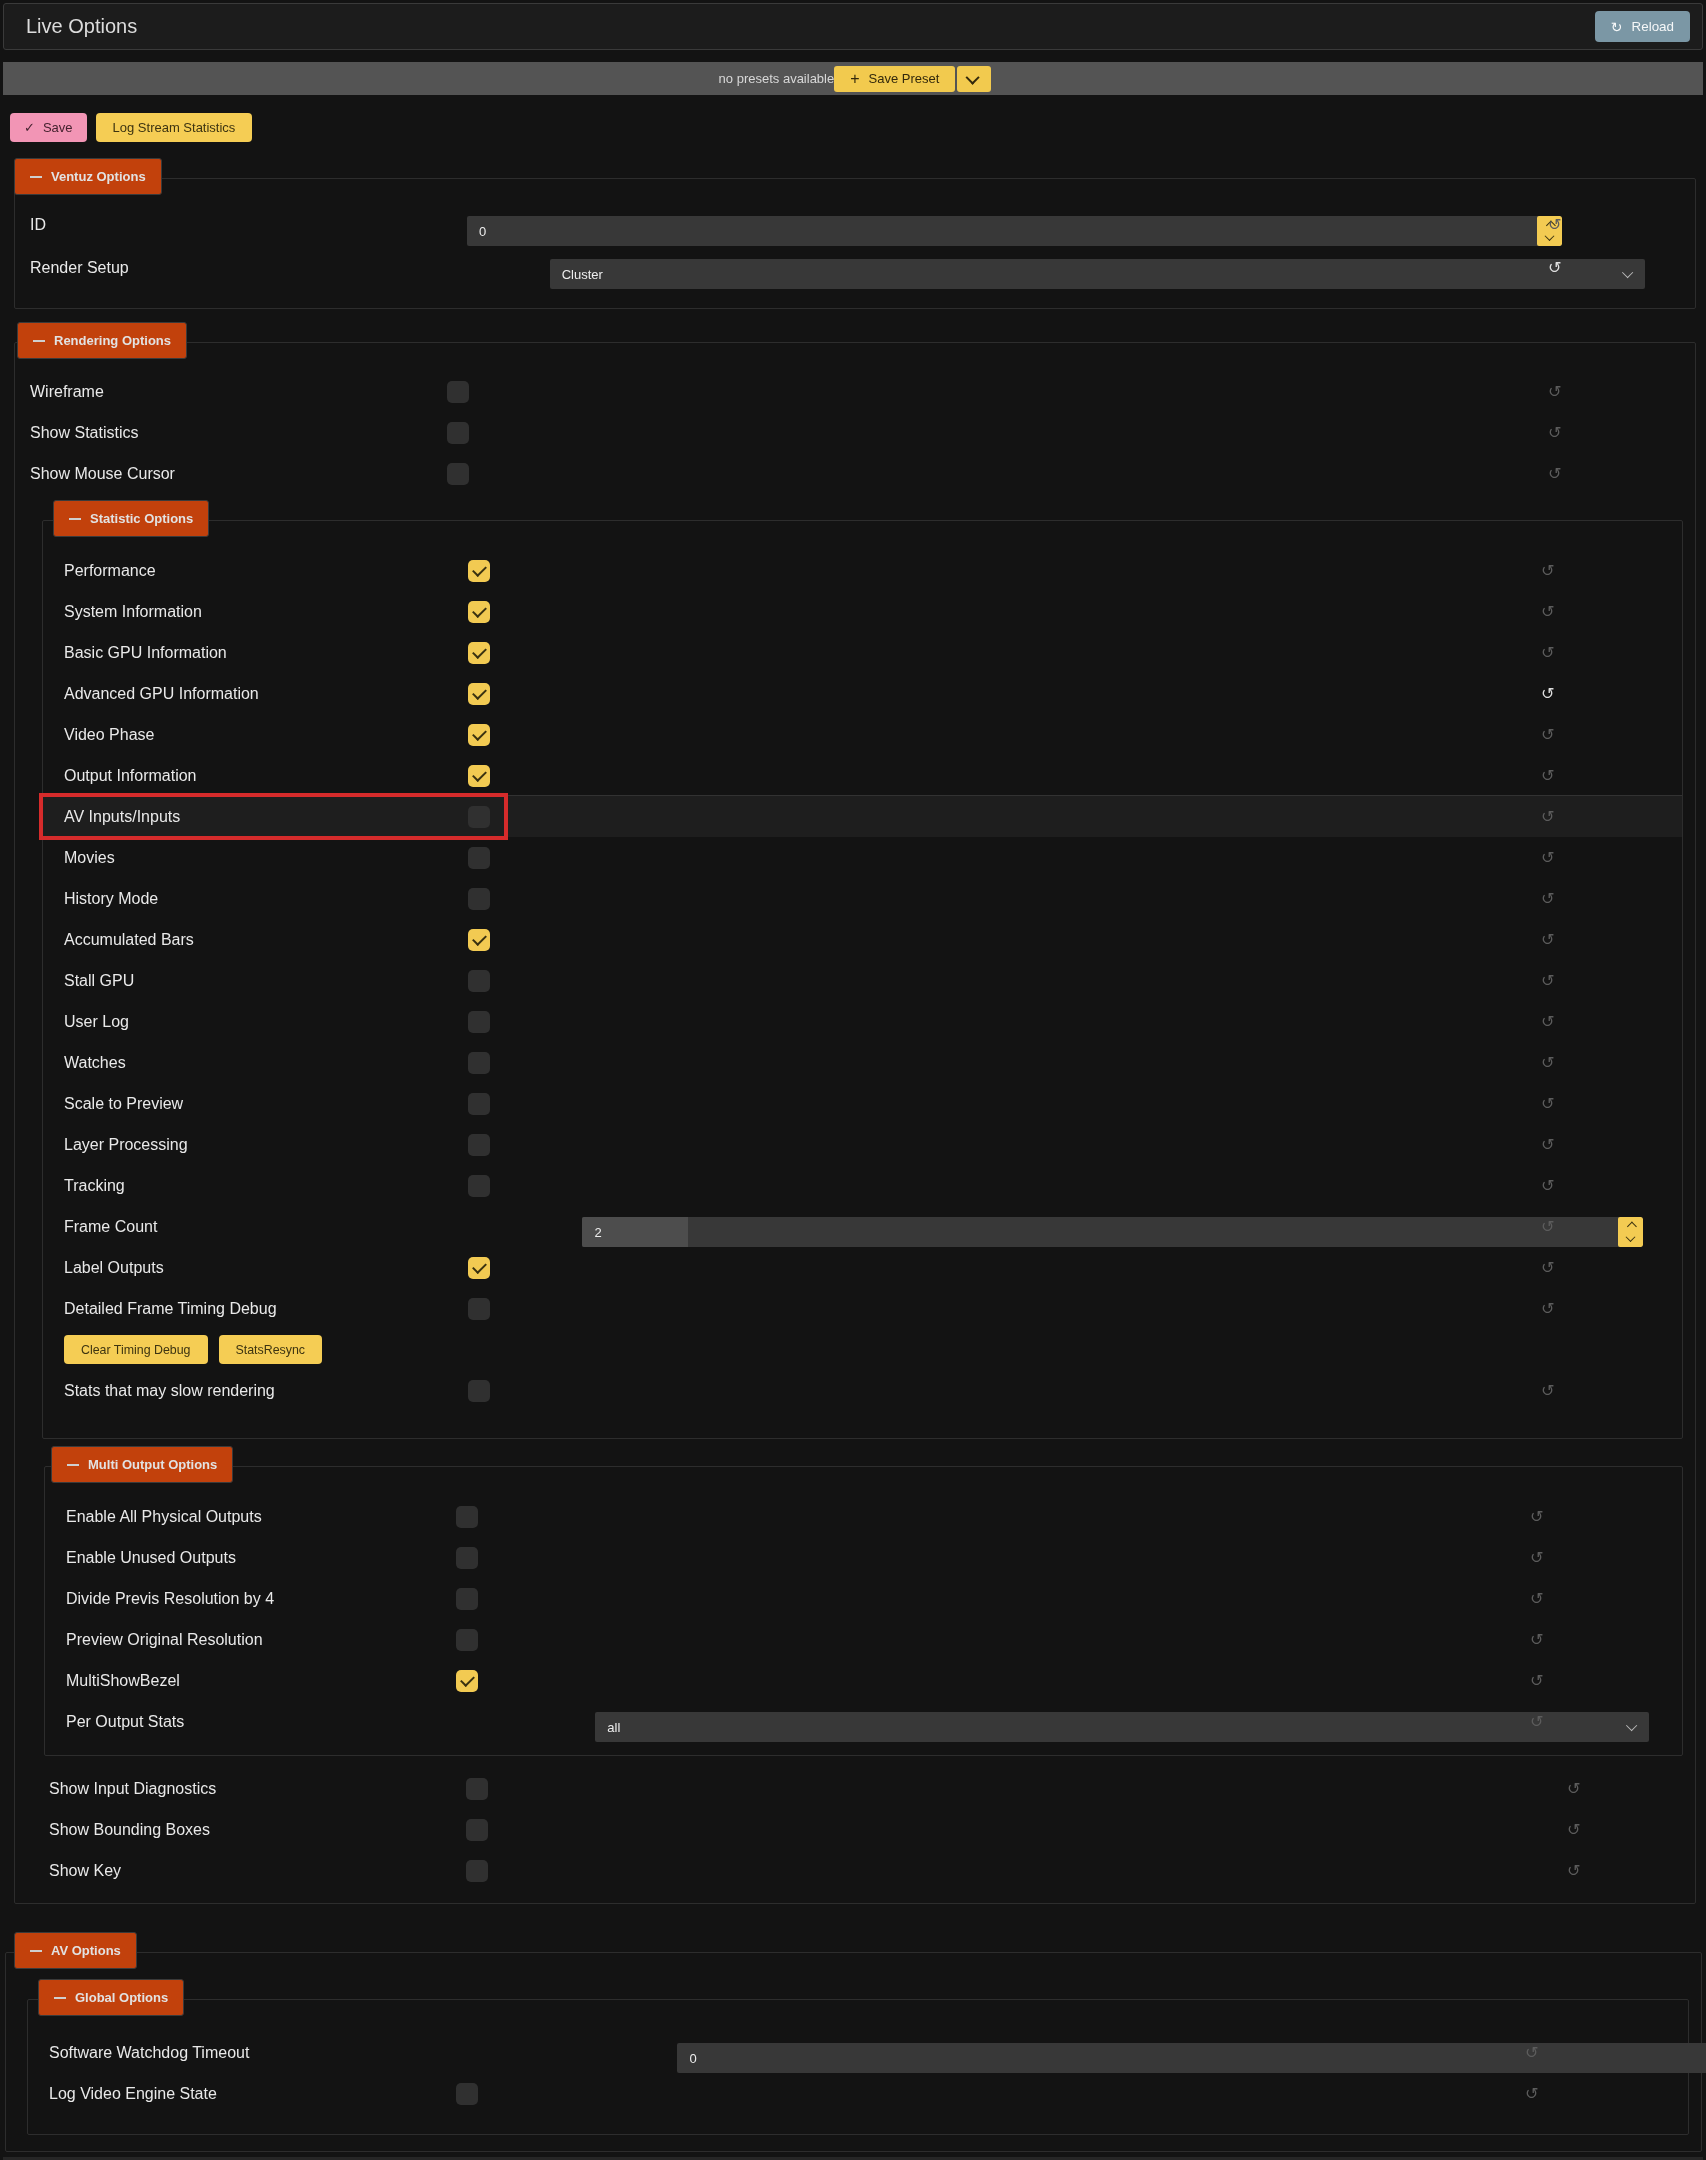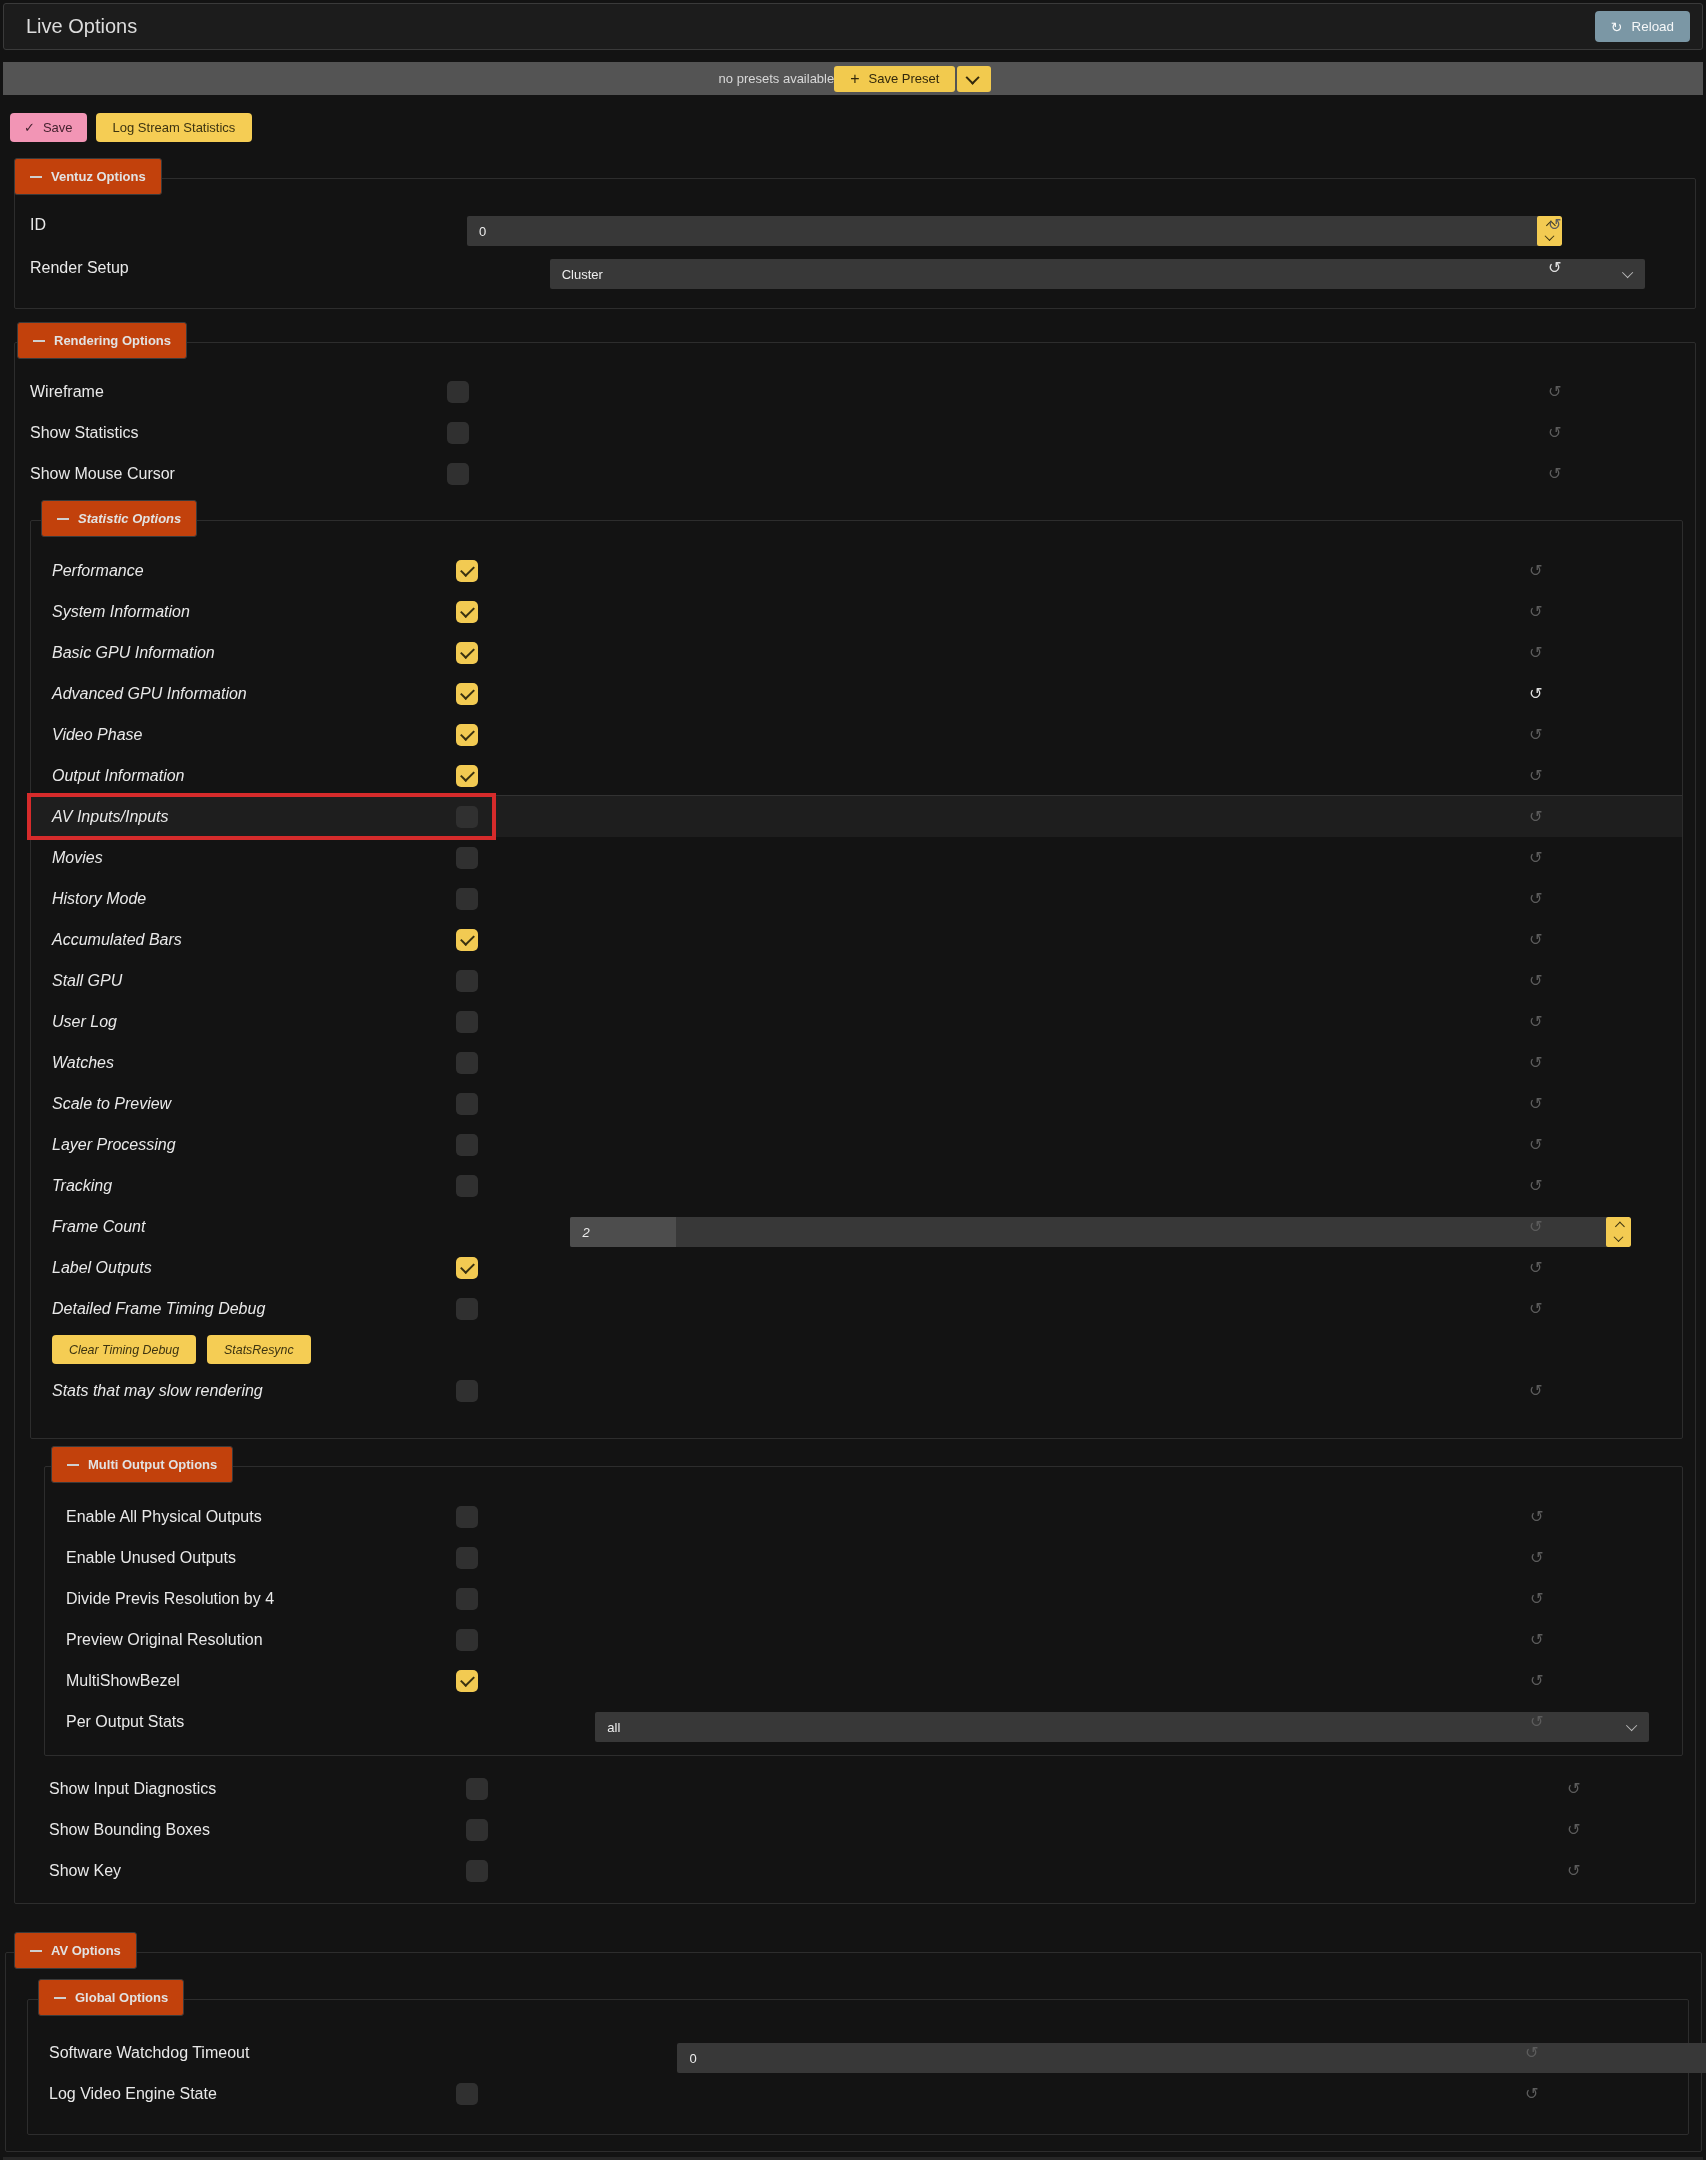--- a/index.html
+++ b/index.html
@@ -28,21 +28,21 @@
   
   .panel{position:relative;border:1px solid #2d2d2d;border-radius:2px;background:transparent;}
   .legend{position:absolute;top:-21px;display:flex;align-items:center;gap:9px;background:#c2410c;border:1px solid #3a3a3a;border-radius:3px;padding:10px 15px;font-size:13px;font-weight:700;color:#e2e2e2;z-index:3;cursor:pointer;}
   .legend .dash{width:12px;height:2px;background:#cfcfcf;display:inline-block;}
 
   .p-ventuz{margin:36px 7px 0 11px;padding:24px 0 19px 8px;--ctrl:421px;--reset:1525px;--cw:1095px;}
   .p-ventuz .legend{left:-1px;}
   .p-ventuz .row{height:43px;}
   .p-rendering{margin:33px 7px 0 11px;padding:28px 0 12px 8px;--ctrl:424px;--reset:1525px;--cw:1095px;}
   .p-rendering .legend{left:2px;}
-  .p-statistic{margin:26px 12px 0 7px;padding:29px 0 27px 0;font-style:italic;--ctrl:425px;--reset:1498px;--cw:1061px;}
+  .p-statistic{margin:26px 12px 0 19px;padding:29px 0 27px 0;--ctrl:425px;--reset:1498px;--cw:1061px;}
   .p-statistic .legend{left:10px;}
   .p-multi{margin:27px 12px 0 21px;padding:29px 0 13px 0;--ctrl:411px;--reset:1485px;--cw:1054px;}
   .p-multi .legend{left:6px;}
   .p-av{margin:48px 1px 0 2px;padding:0 0 16px 21px;--ctrl:428px;--reset:1497px;--cw:1067px;}
   .p-av .legend{left:8px;}
   .p-global{margin:46px 12px 0 0;padding:32px 0 20px 0;--ctrl:428px;--reset:1497px;--cw:1067px;}
   .p-global .legend{left:10px;}
   .rows-after{margin:12px 7px 0 11px;padding-left:8px;}
 
   

